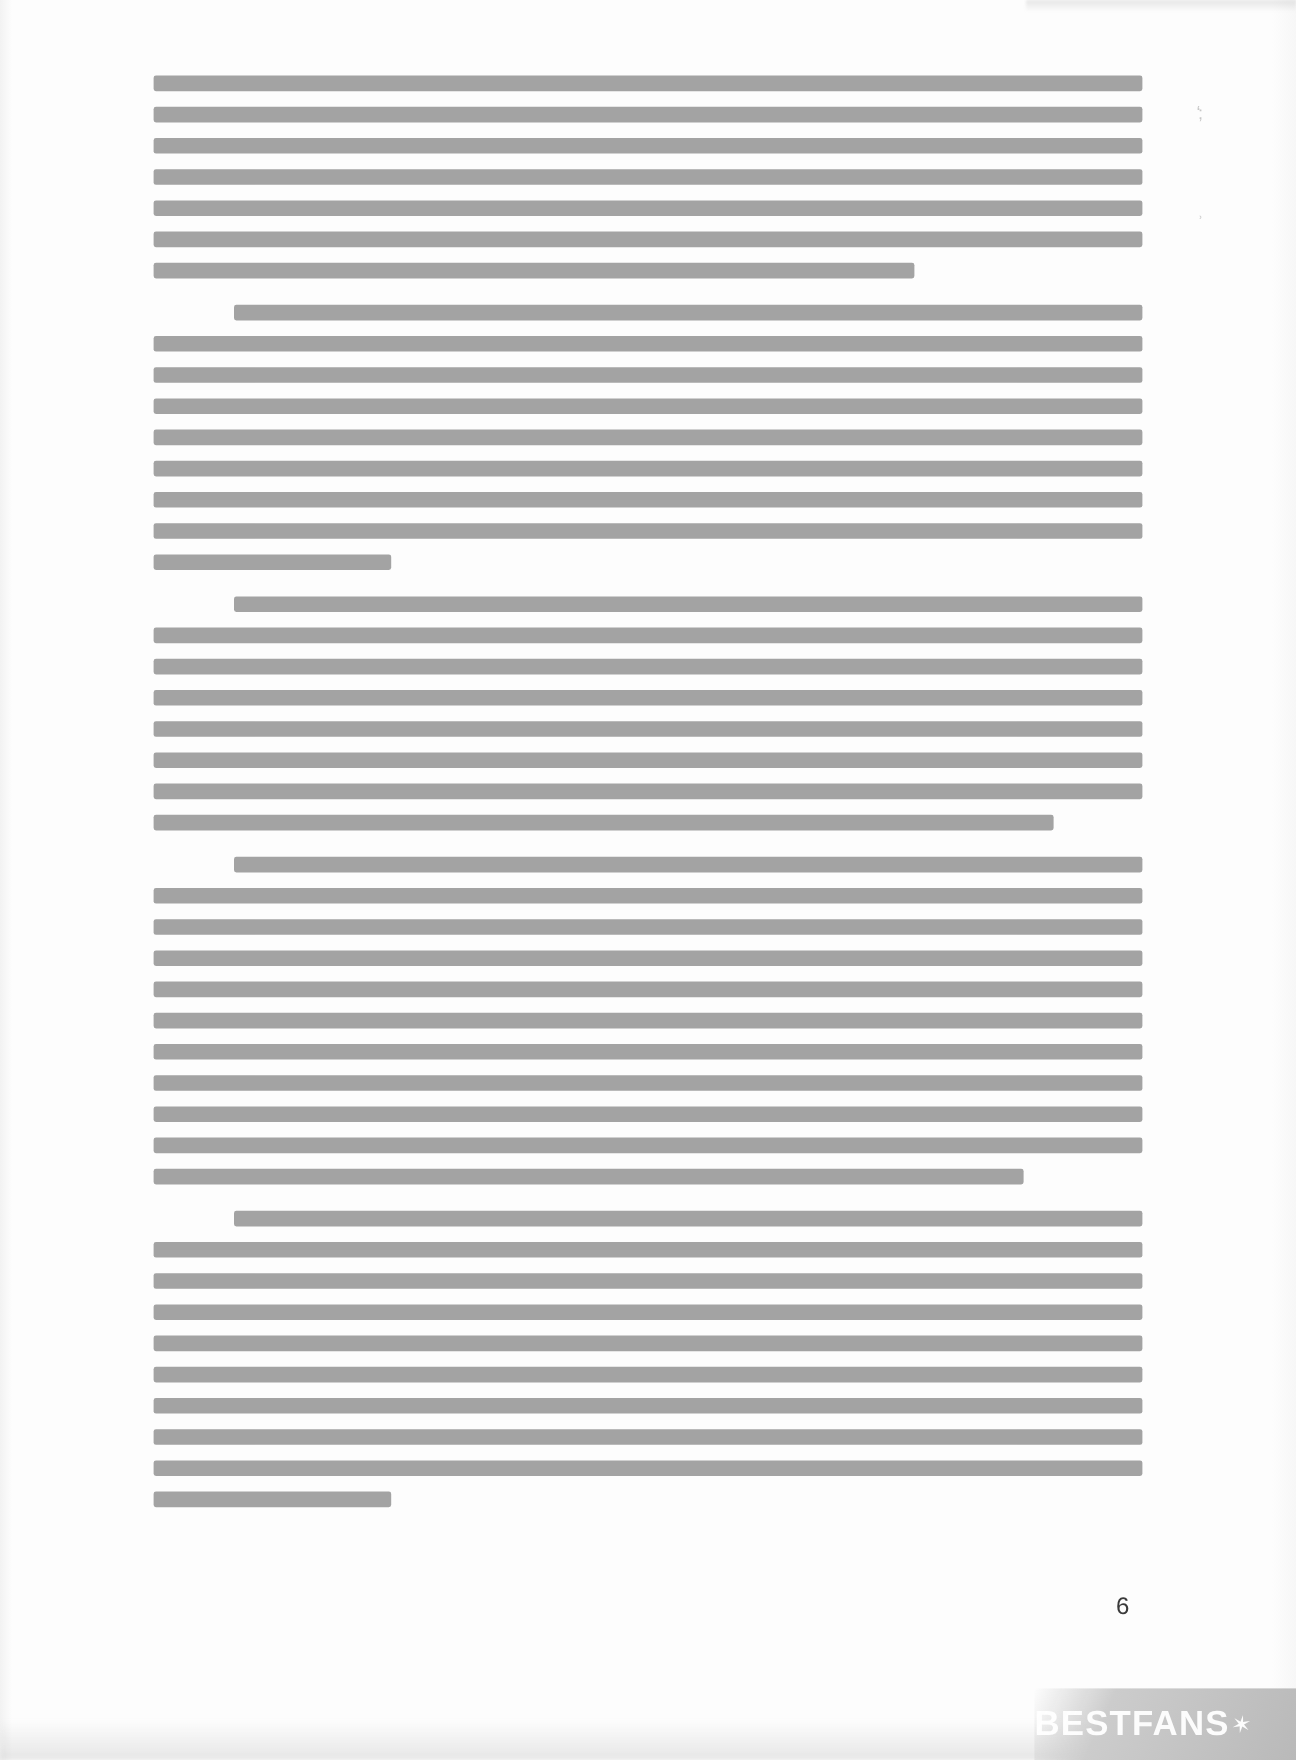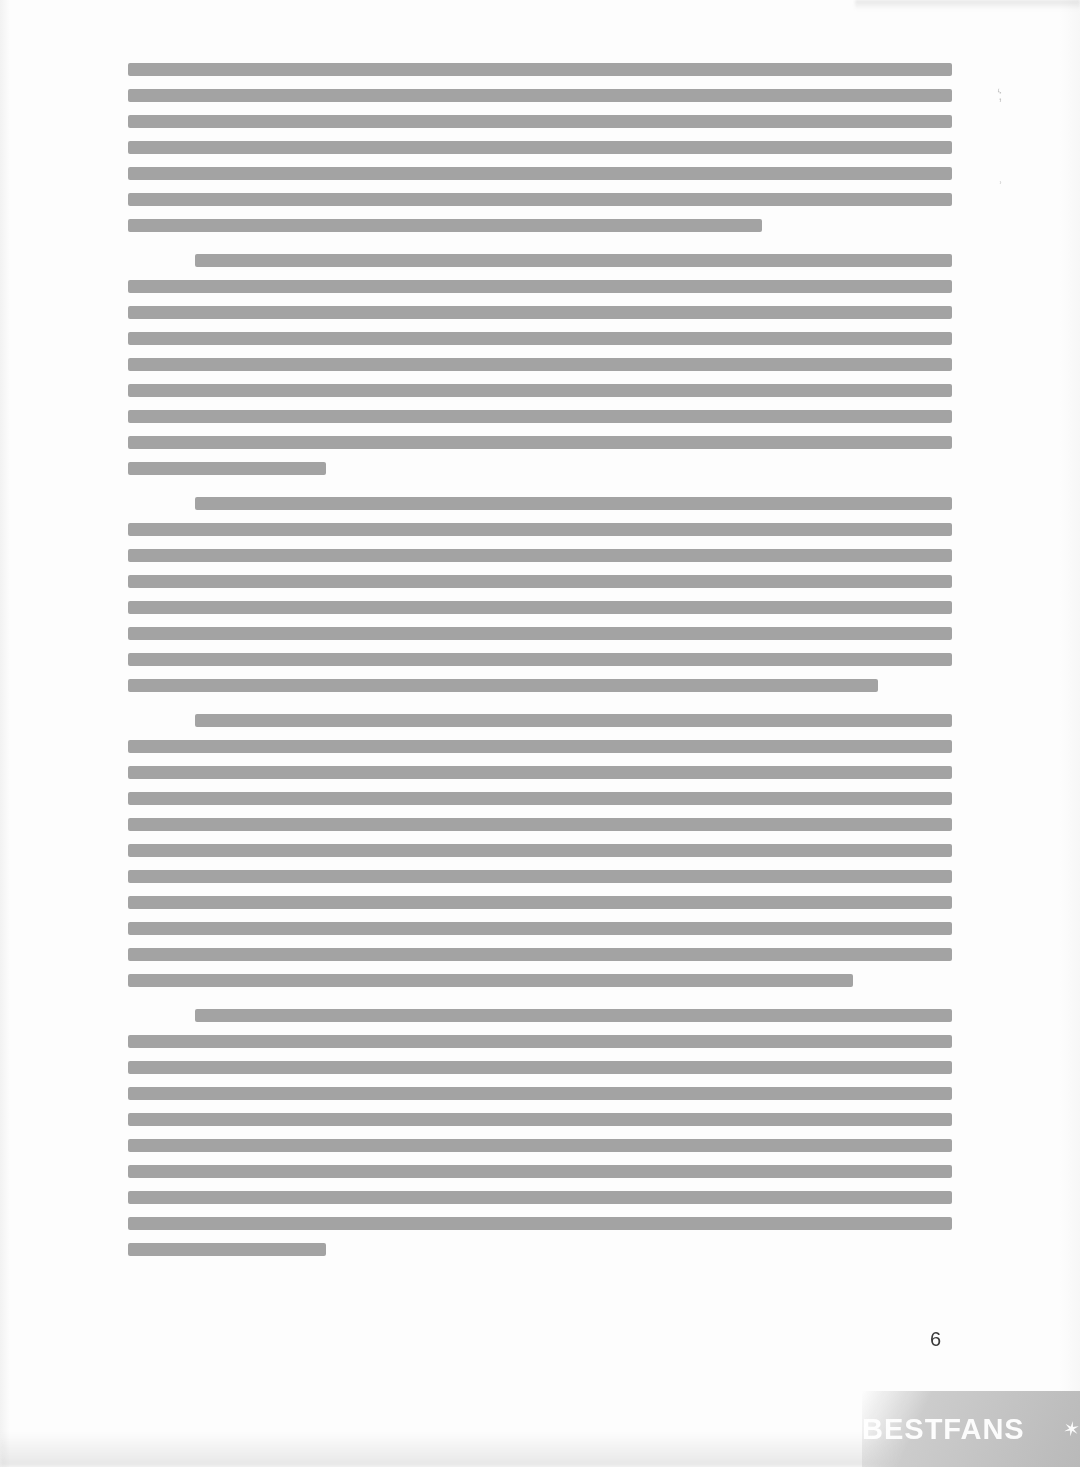--- a/index.html
+++ b/index.html
@@ -34,23 +34,23 @@
     font-size:20px;color:#3a3a3a;
   }
   
   .bottom-shadow{
     position:absolute;left:0;right:0;bottom:0;height:34px;
     background:linear-gradient(180deg,rgba(150,150,150,0),rgba(150,150,150,.22));
     filter:blur(2px);
   }
   
   .watermark{
-    position:absolute;right:0;bottom:0;width:218px;height:76px;
+    position:absolute;right:0;bottom:0;width:218px;height:60px;
     background:linear-gradient(115deg,rgba(205,205,205,0) 0%,#cccccc 28%,#b9b9b9 100%);
-    display:flex;align-items:center;justify-content:space-between;
+    display:flex;align-items:center;justify-content:flex-start;
     filter:blur(.3px);
   }
   .watermark .wm-text{
     color:rgba(255,255,255,.95);font-weight:bold;font-size:29px;
     letter-spacing:1px;
   }
   .watermark .wm-star{
     color:rgba(255,255,255,.95);font-size:20px;vertical-align:super;
     display:inline-block;transform:rotate(10deg);margin-left:1px;
   }

